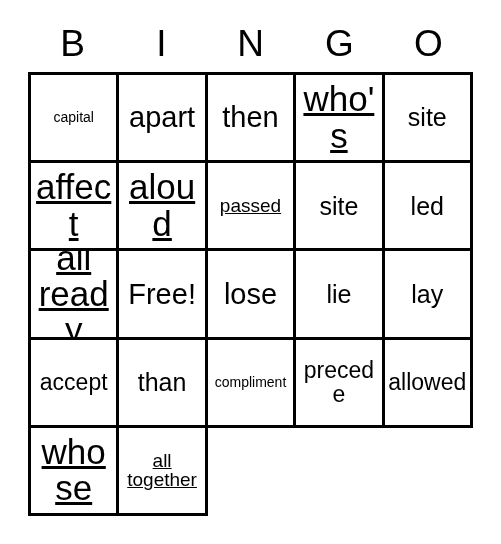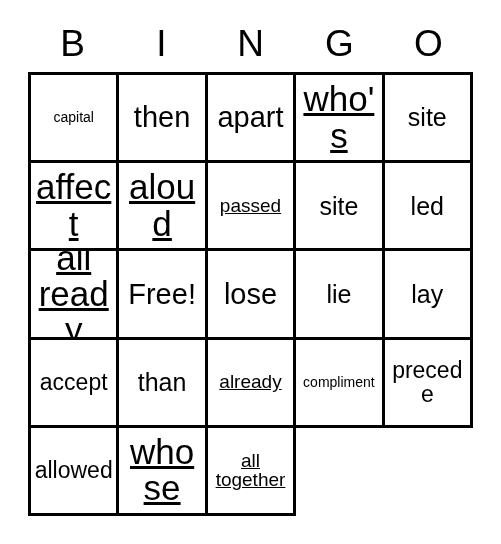--- a/index.html
+++ b/index.html
@@ -106,24 +106,24 @@
     <div class="header-letter">N</div>
     <div class="header-letter">G</div>
     <div class="header-letter">O</div>
   </div>
 
   <div id="bingo-grid">
       <div class="bingo-cell">
         <span class="cell-text sz-xs">capital</span>
       </div>
       <div class="bingo-cell">
-        <span class="cell-text sz-xl">then</span>
+        <span class="cell-text sz-xl">apart</span>
       </div>
       <div class="bingo-cell">
-        <span class="cell-text sz-xl">apart</span>
+        <span class="cell-text sz-xl">then</span>
       </div>
       <div class="bingo-cell">
         <span class="cell-text sz-l">who's</span>
       </div>
       <div class="bingo-cell">
         <span class="cell-text sz-xxl">site</span>
       </div>
       <div class="bingo-cell">
         <span class="cell-text sz-l">affect</span>
       </div>
@@ -155,23 +155,20 @@
       <div class="bingo-cell">
         <span class="cell-text sz-xxl">lay</span>
       </div>
       <div class="bingo-cell">
         <span class="cell-text sz-m">accept</span>
       </div>
       <div class="bingo-cell">
         <span class="cell-text sz-xxl">than</span>
       </div>
       <div class="bingo-cell">
-        <span class="cell-text sz-s">already</span>
-      </div>
-      <div class="bingo-cell">
         <span class="cell-text sz-xs">compliment</span>
       </div>
       <div class="bingo-cell">
         <span class="cell-text sz-m">precede</span>
       </div>
       <div class="bingo-cell">
         <span class="cell-text sz-m">allowed</span>
       </div>
       <div class="bingo-cell">
         <span class="cell-text sz-l">whose</span>

